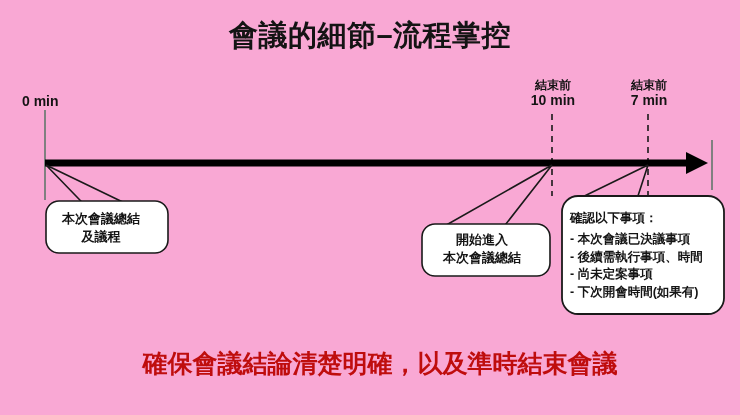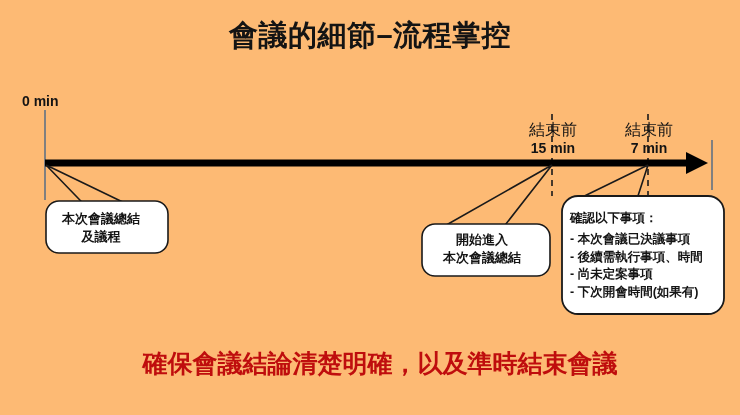--- a/index.html
+++ b/index.html
@@ -13,21 +13,21 @@
     position: relative;
     overflow: hidden;
     font-family: "Liberation Sans", "DejaVu Sans", sans-serif;
     color: #1a1a1a;
   }
   #slide {
     position: absolute;
     inset: 0;
     width: 740px;
     height: 415px;
-    background: #fdba74;
+    background: #f9a8d4;
   }
 
   
   .title {
     position: absolute;
     left: 0;
     top: 16px;
     width: 740px;
     text-align: center;
     font-size: 29px;
@@ -59,23 +59,22 @@
     top: 93px;
     font-size: 14px;
     text-align: center;
   }
   .tick-label.center {
     text-align: center;
     font-size: 13px;
   }
   .tick-label .cn {
     display: block;
-    font-size: 16px;
-    font-weight: normal;
-    margin-top: 43px;
+    font-size: 12px;
+    font-weight: bold;
   }
   .tick-label .en {
     display: block;
     font-size: 14px;
     font-weight: bold;
   }
   .tick-15 { left: 510px; top: 78px; width: 86px; }
   .tick-5  { left: 606px; top: 78px; width: 86px; }
 
   
@@ -154,21 +153,21 @@
 
     <path d="M 648 165 L 566 205 M 648 165 L 636 202" stroke="#1a1a1a" stroke-width="1.6" fill="none"></path>
 
     <rect x="562" y="196" width="162" height="118" rx="16" ry="16" fill="#ffffff" stroke="#1a1a1a" stroke-width="1.8"></rect>
   </svg>
 
   <div class="tick-label start">0 min</div>
 
   <div class="tick-label center tick-15">
     <span class="cn">結束前</span>
-    <span class="en">15 min</span>
+    <span class="en">10 min</span>
   </div>
 
   <div class="tick-label center tick-5">
     <span class="cn">結束前</span>
     <span class="en">7 min</span>
   </div>
 
   <div class="callout-text centered callout-1">
     <span>本次會議總結</span><br>
     <span>及議程</span>

